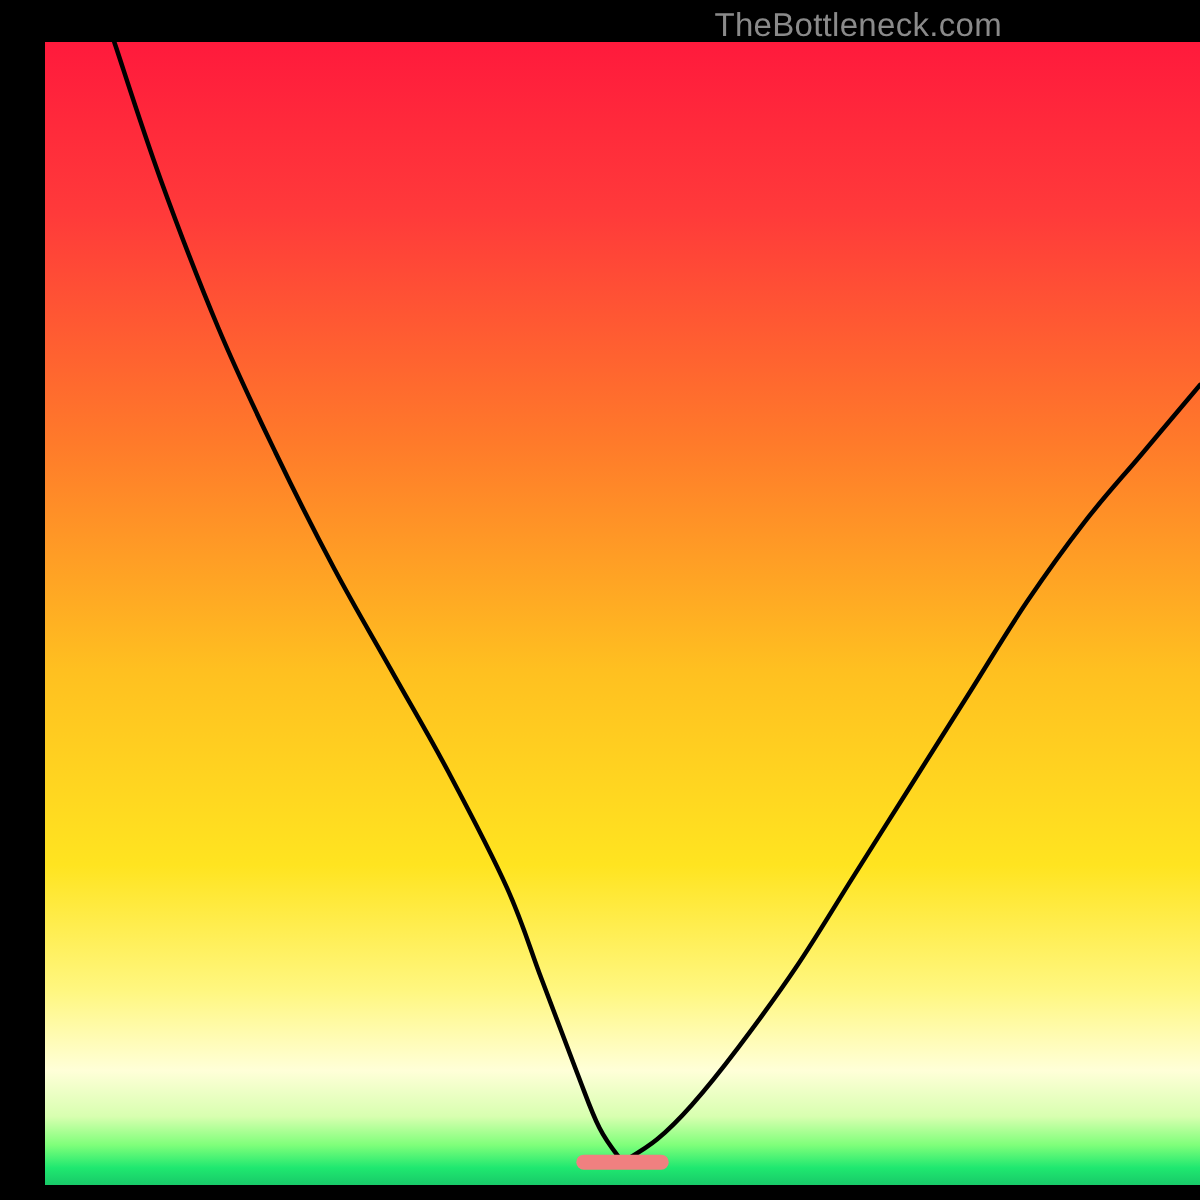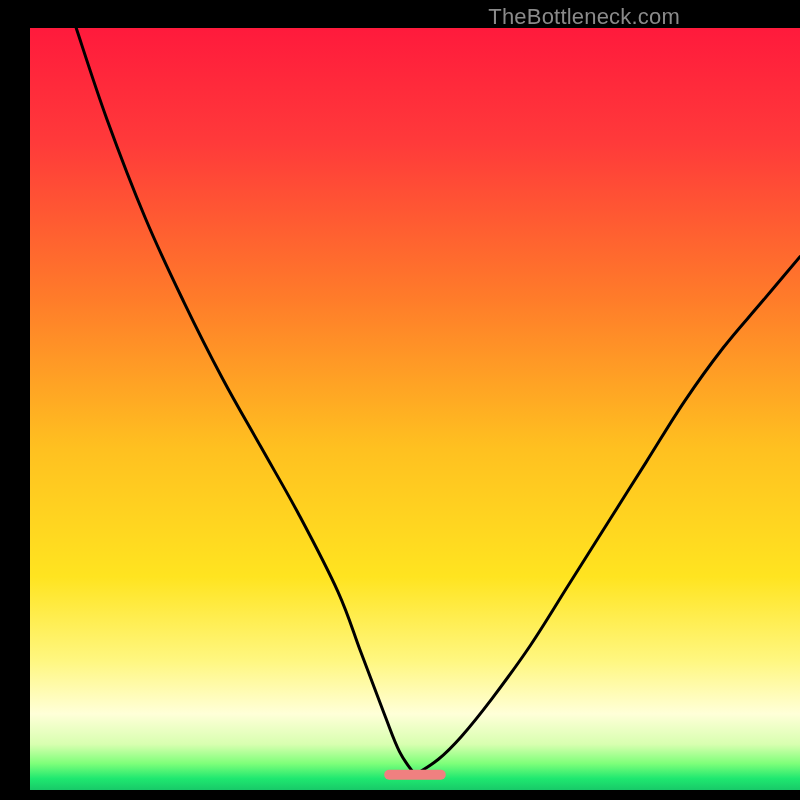--- a/index.html
+++ b/index.html
@@ -9,21 +9,20 @@
     height: 800px;
     background: #000;
     overflow: hidden;
     font-family: Arial, Helvetica, sans-serif;
   }
   .frame {
     position: relative;
     width: 680px;
     height: 800px;
     background: #000;
-    padding-left: 12px;
   }
   .watermark {
     position: absolute;
     top: 4px;
     right: 12px;
     color: #8a8a8a;
     font-size: 22px;
     letter-spacing: 0.2px;
     z-index: 5;
   }

